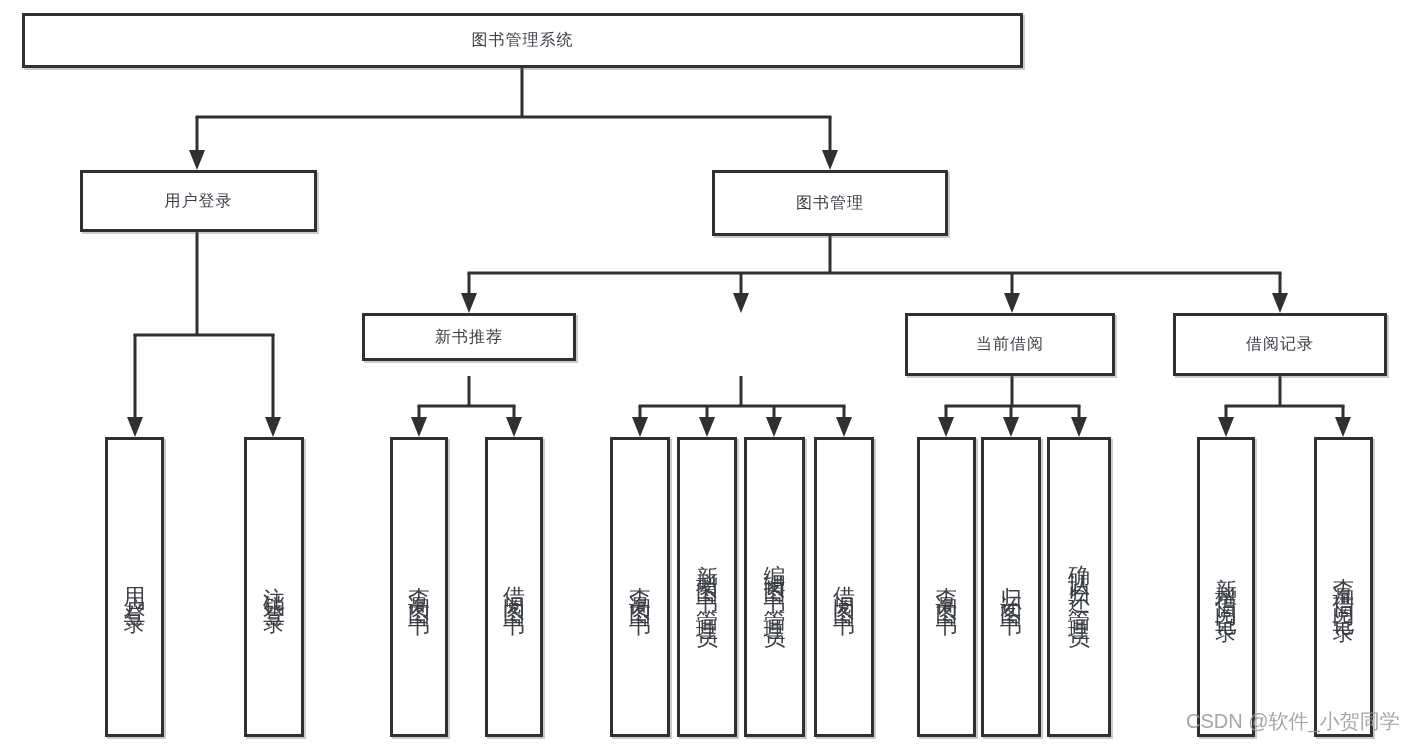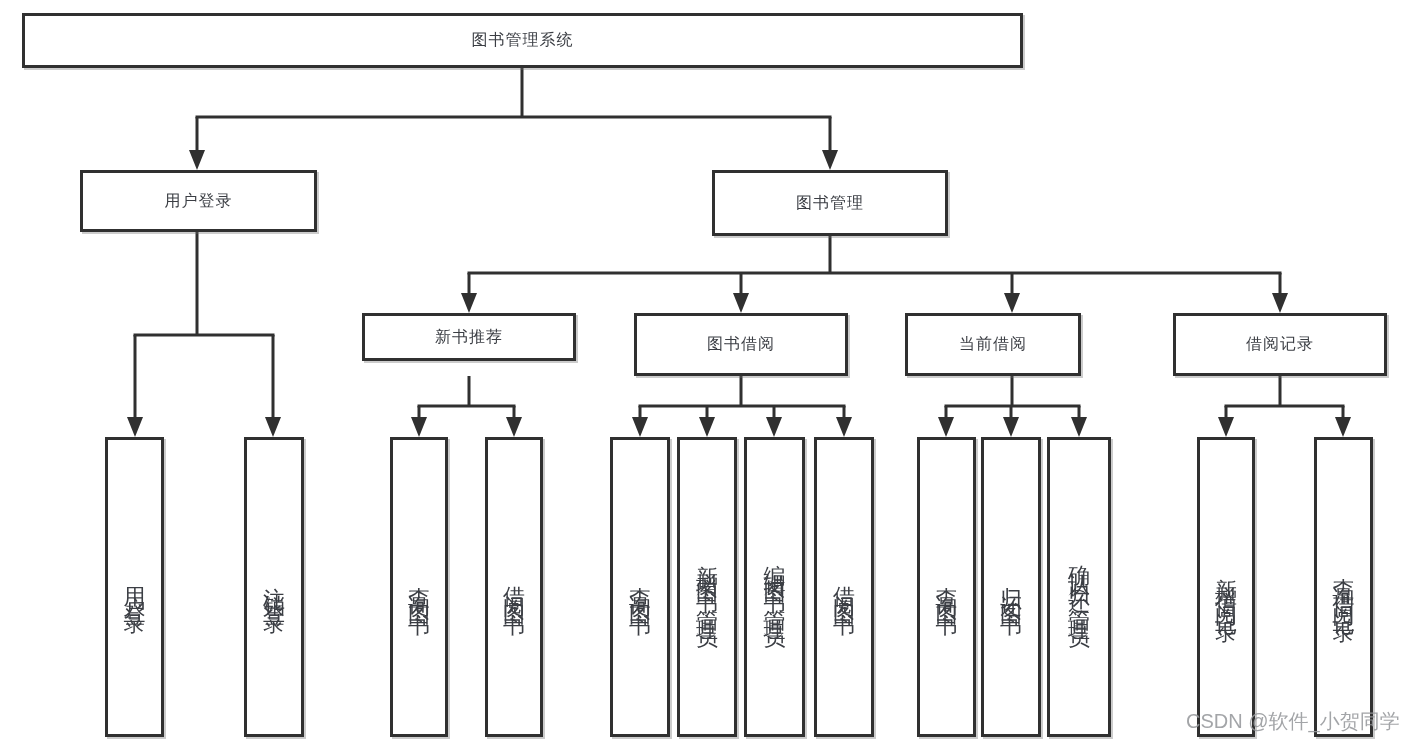--- a/index.html
+++ b/index.html
@@ -124,24 +124,21 @@
   <div class="node h" style="left:80px; top:170px; width:237px; height:62px;">
     <span>用户登录</span>
   </div>
   <div class="node h" style="left:712px; top:170px; width:236px; height:66px;">
     <span>图书管理</span>
   </div>
 
   <div class="node h" style="left:362px; top:313px; width:214px; height:48px;">
     <span>新书推荐</span>
   </div>
-  <div class="node h" style="left:634px; top:313px; width:214px; height:63px;">
-    <span>图书借阅</span>
-  </div>
-  <div class="node h" style="left:905px; top:313px; width:176px; height:63px;">
+  <div class="node h" style="left:905px; top:313px; width:210px; height:63px;">
     <span>当前借阅</span>
   </div>
   <div class="node h" style="left:1173px; top:313px; width:214px; height:63px;">
     <span>借阅记录</span>
   </div>
 
   <div class="node leaf" style="left:105px; width:59px;">
     <span>用户登录</span>
   </div>
   <div class="node leaf" style="left:244px; width:60px;">

